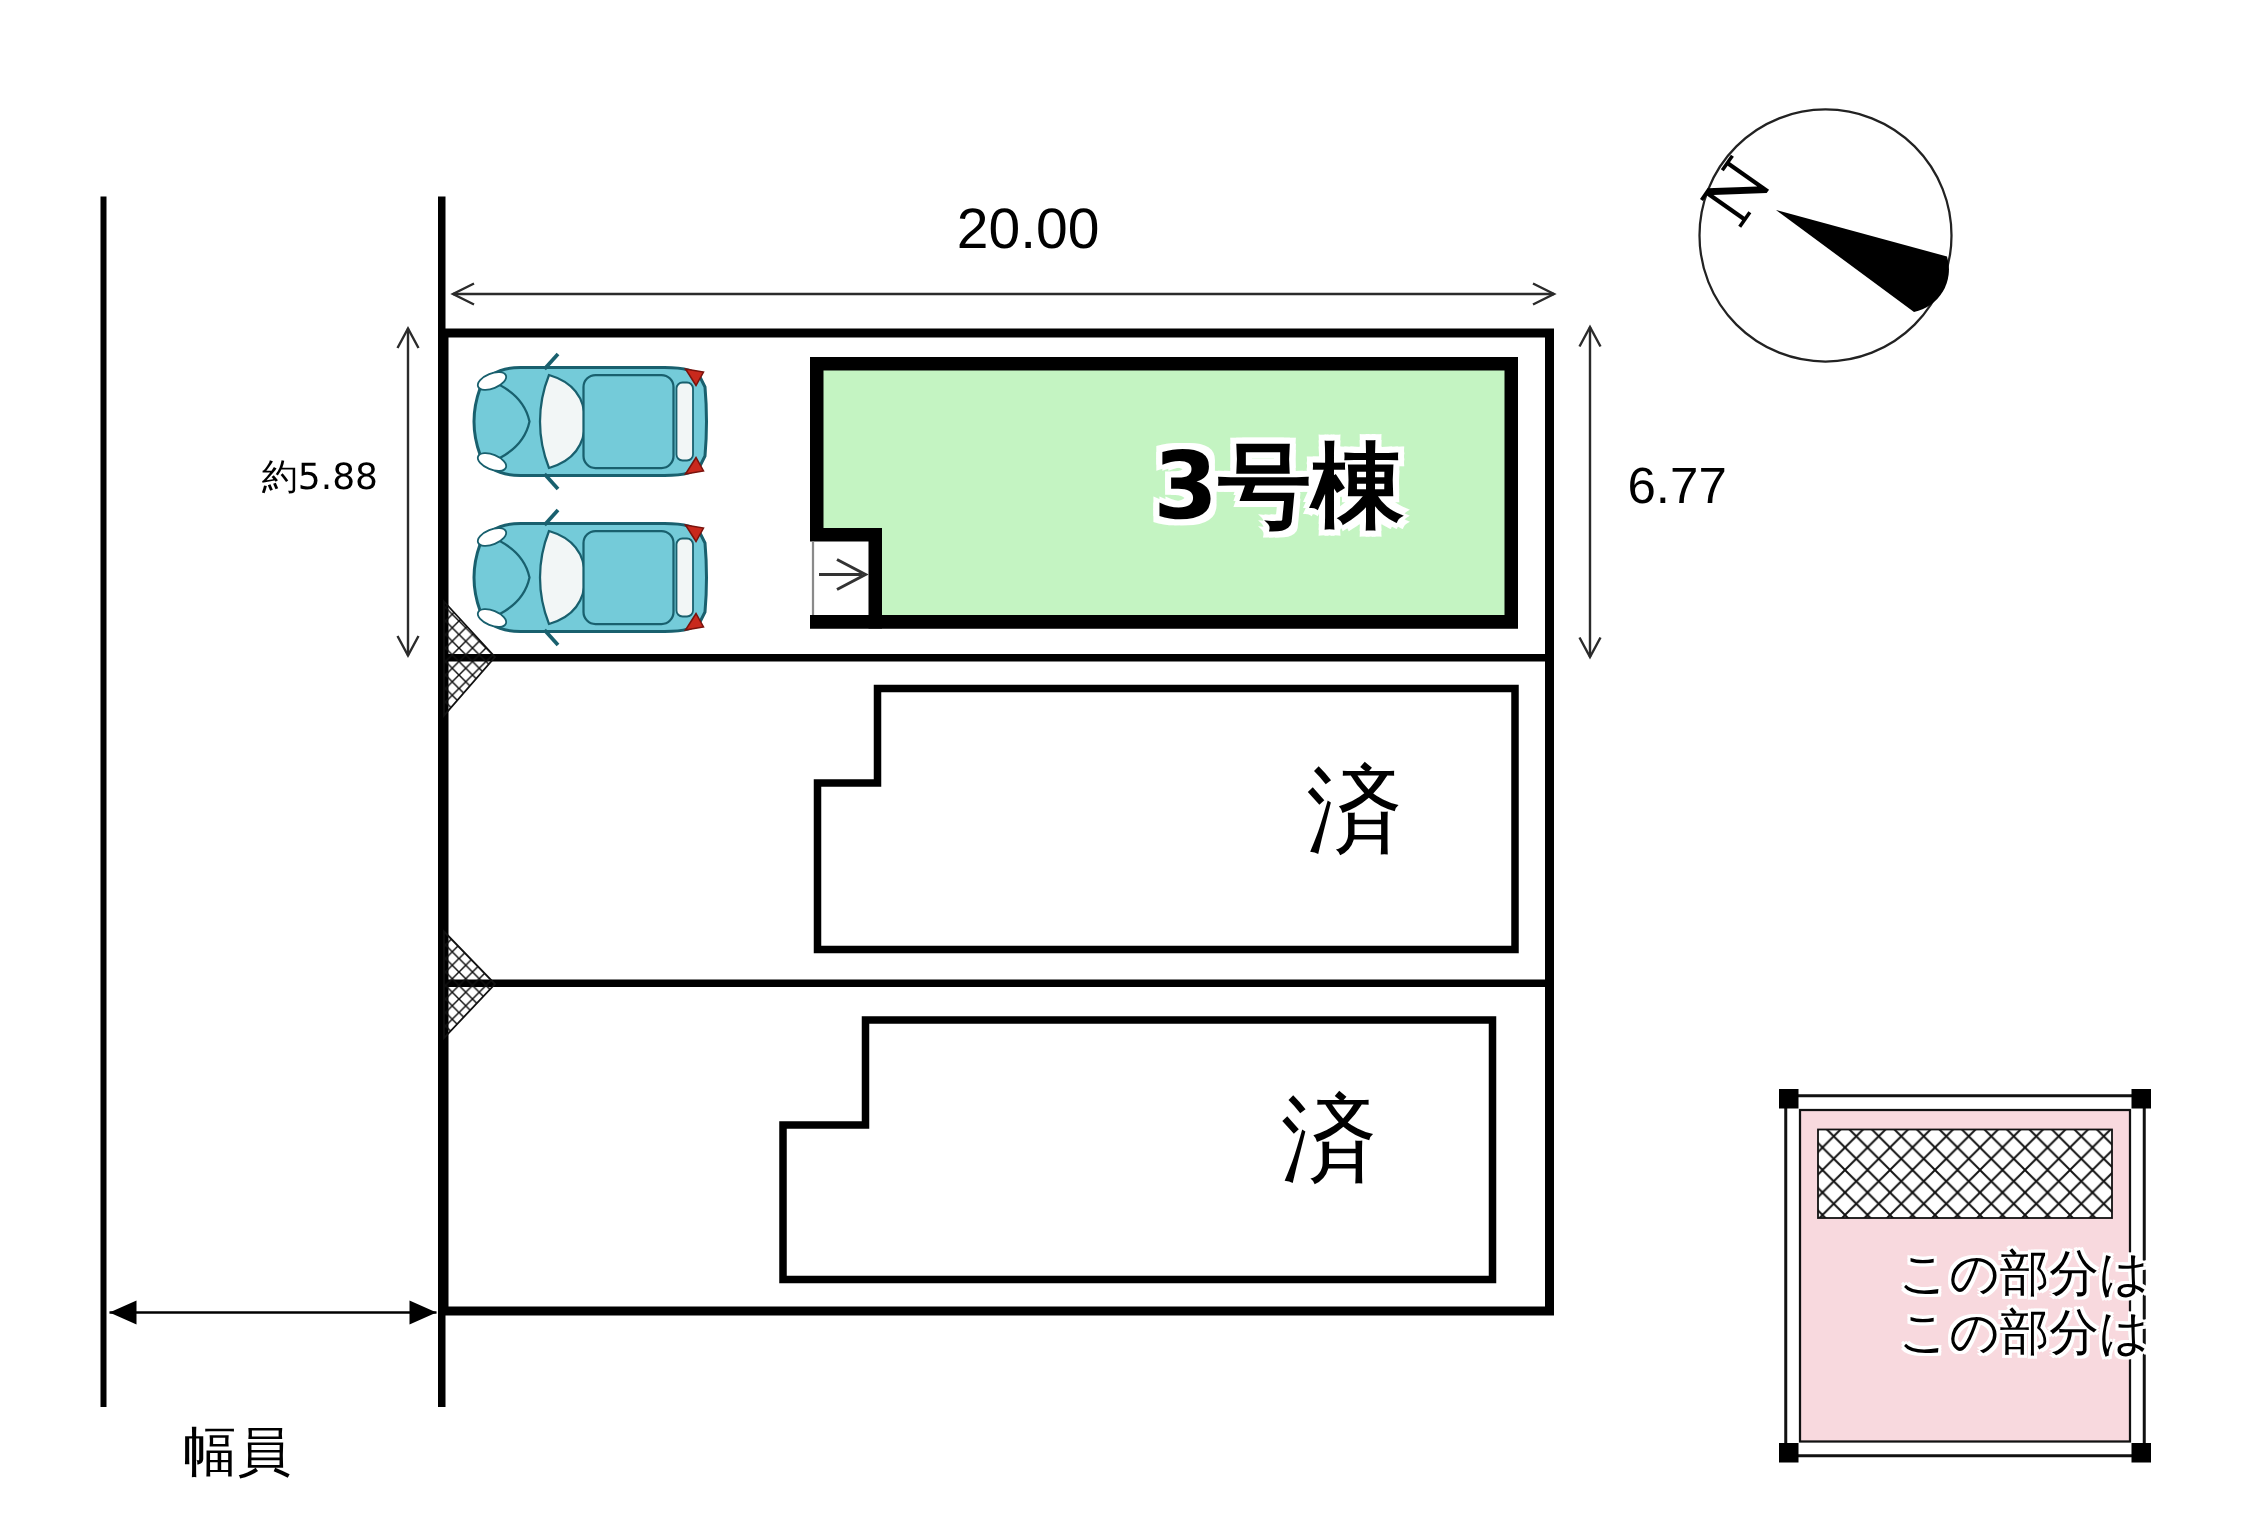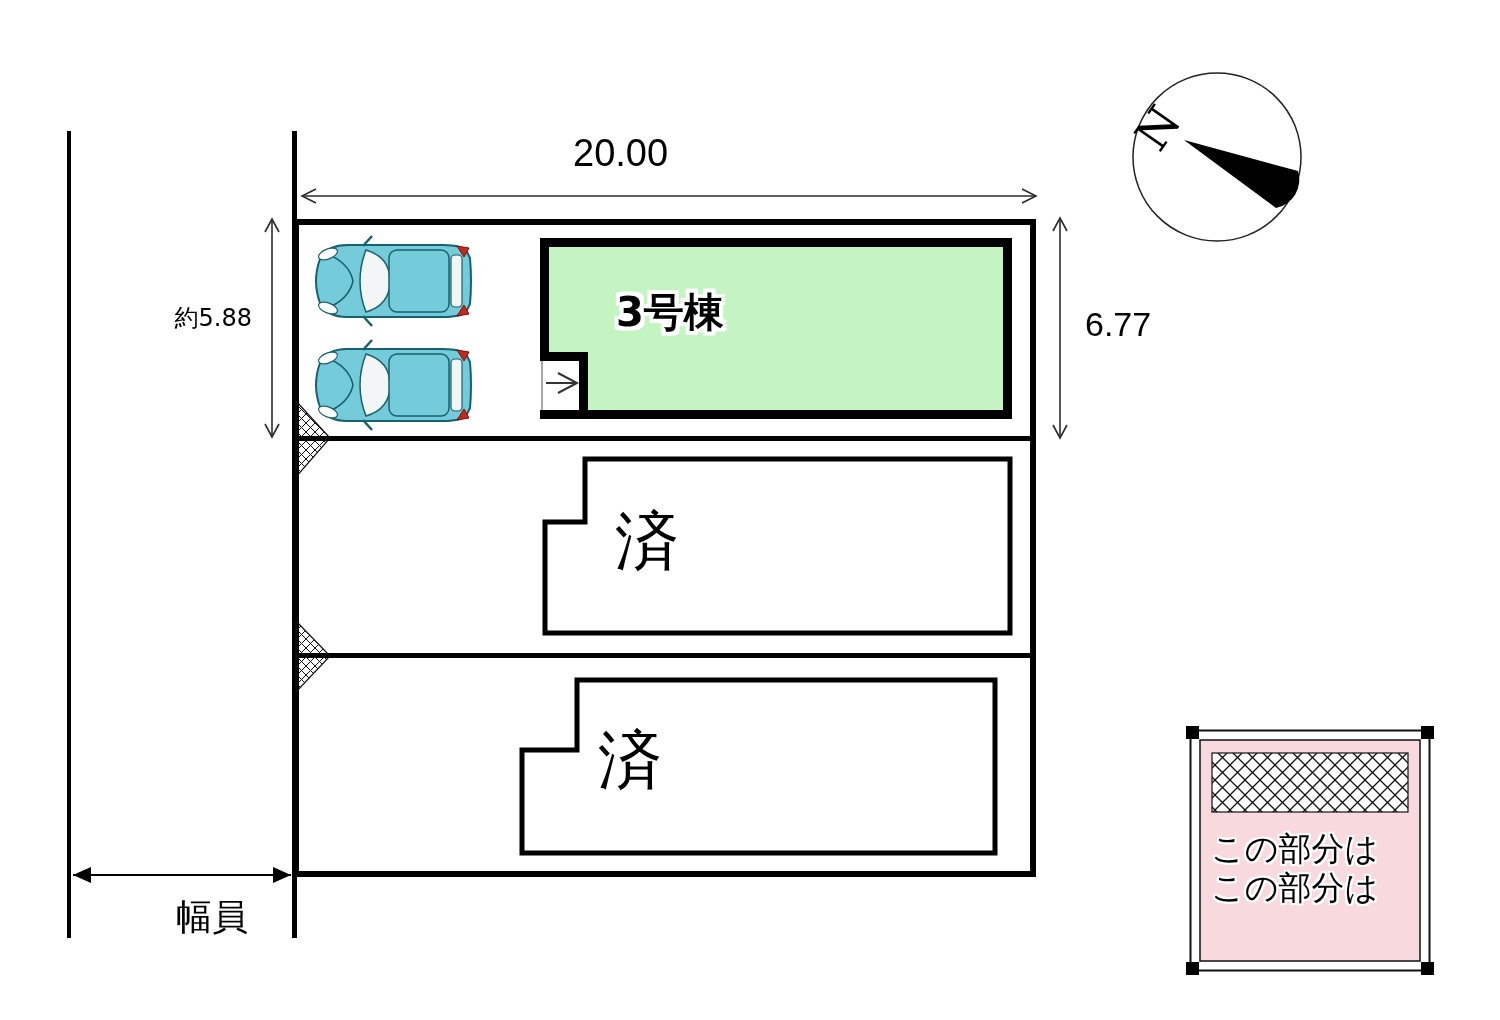--- a/index.html
+++ b/index.html
@@ -4,29 +4,29 @@
 <style>
   html,body{margin:0;padding:0;background:#fff;}
   #canvas{
     position:relative;width:1500px;height:1020px;background:#fff;overflow:hidden;
     font-family:"DejaVu Sans","Liberation Sans",sans-serif;color:#000;
   }
   #canvas svg{position:absolute;left:0;top:0;}
   .lbl{position:absolute;white-space:nowrap;line-height:1.05;color:#000;}
   .num{font-family:"Liberation Sans","DejaVu Sans",sans-serif;}
   .jp{font-family:"DejaVu Sans","Liberation Sans",sans-serif;}
-  .ctr{text-align:left;}
+  .ctr{text-align:right;}
   .rt{text-align:right;}
   .dim-top{left:573px;top:134px;width:160px;font-size:38px;}
   .dim-left{left:128px;top:306px;width:124px;font-size:24px;}
   .dim-right{left:1085px;top:307px;width:140px;font-size:34px;}
-  .road-1{left:122px;top:898px;width:180px;font-size:36px;text-align:center;}
+  .road-1{left:122px;top:950px;width:180px;font-size:36px;}
   .road-2{left:126px;top:942px;width:180px;font-size:36px;}
   .bldg-label{
-    left:616px;top:291px;width:320px;font-size:40px;font-weight:bold;
+    left:616px;top:291px;width:320px;font-size:62px;font-weight:bold;
     text-shadow:-4px -4px 0 #fff,4px -4px 0 #fff,-4px 4px 0 #fff,4px 4px 0 #fff,
                 -4px 0 0 #fff,4px 0 0 #fff,0 -4px 0 #fff,0 4px 0 #fff;
   }
   .sold-1{left:615px;top:508px;width:320px;font-size:64px;}
   .sold-2{left:598px;top:727px;width:320px;font-size:64px;}
   .legend-text{
     left:1199px;top:829px;width:222px;font-size:33px;line-height:39px;
     text-shadow:-2px -2px 0 #fff,2px -2px 0 #fff,-2px 2px 0 #fff,2px 2px 0 #fff,
                 -2px 0 0 #fff,2px 0 0 #fff,0 -2px 0 #fff,0 2px 0 #fff;
     margin-left:12px;

